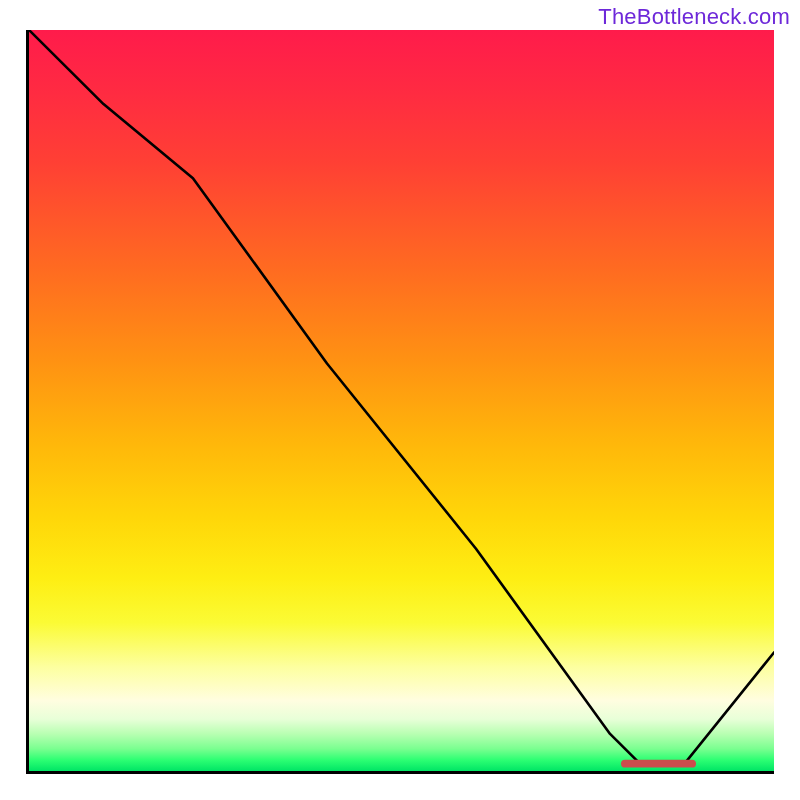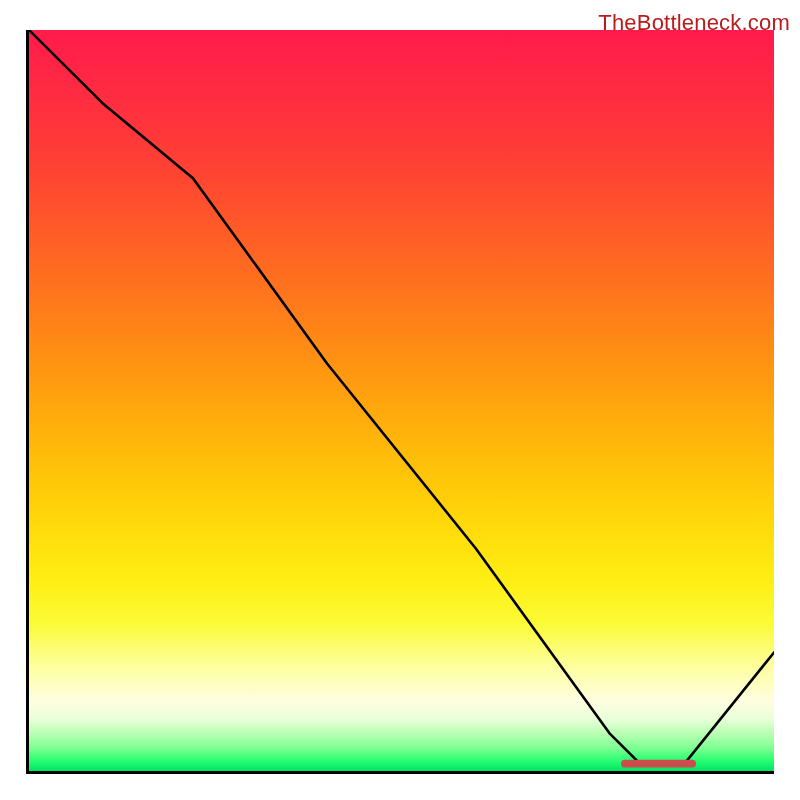--- a/index.html
+++ b/index.html
@@ -1,24 +1,24 @@
 <!DOCTYPE html>
 <html><head>
 <meta charset="utf-8">
 <style>
   * { margin: 0; padding: 0; box-sizing: border-box; }
   html, body { width: 800px; height: 800px; overflow: hidden; background: #fff; }
   .wrap { position: relative; width: 800px; height: 800px; }
   .attribution {
     position: absolute;
-    top: 10px;
+    top: 4px;
     right: 10px;
     font-family: Arial, Helvetica, sans-serif;
     font-size: 22px;
-    color: #b91c1c;
+    color: #6d28d9;
     letter-spacing: 0.2px;
   }
   .plot-frame {
     position: absolute;
     left: 26px;
     top: 30px;
     width: 748px;
     height: 744px;
     border-left: 3px solid #000;
     border-bottom: 3px solid #000;

